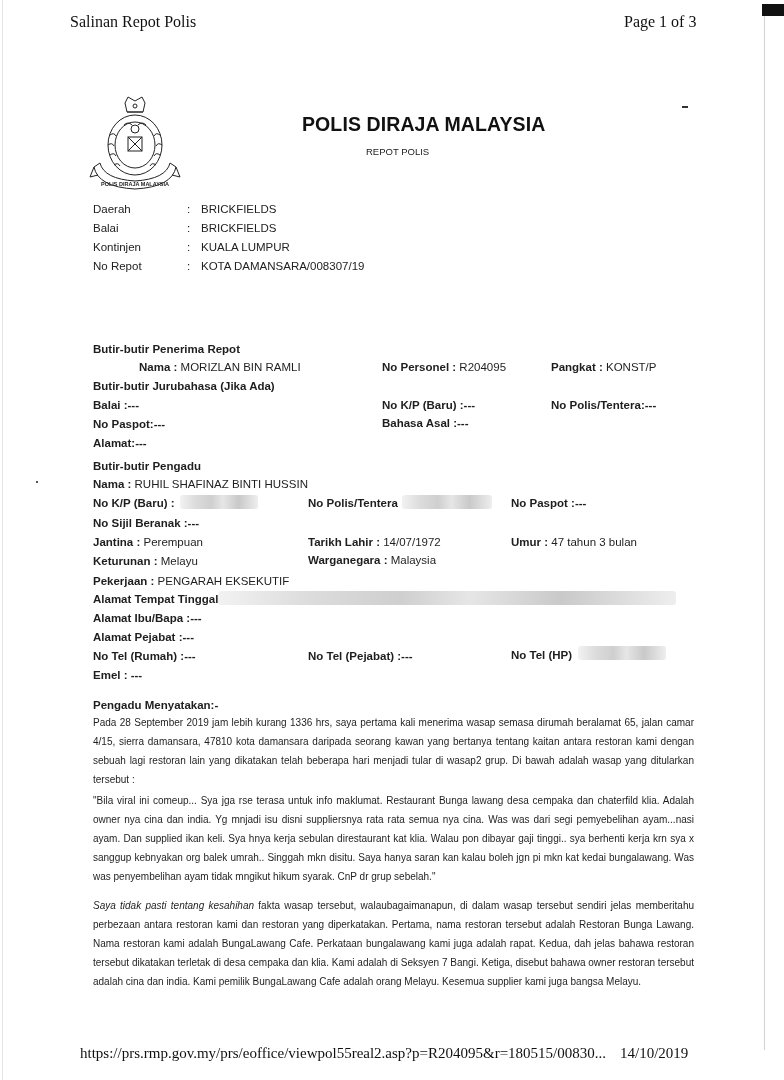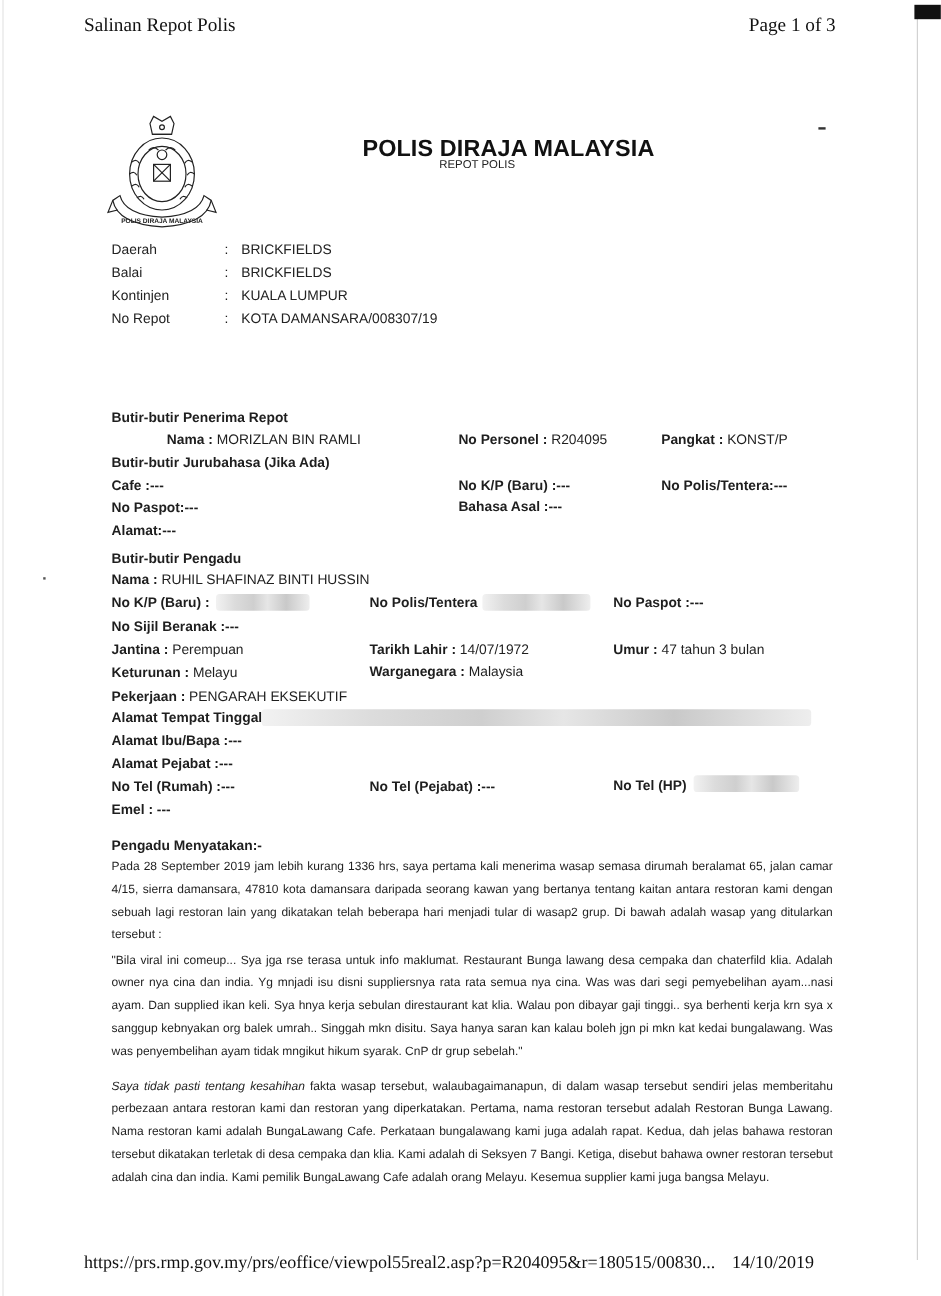--- a/index.html
+++ b/index.html
@@ -18,21 +18,21 @@
       position: absolute; top: 13px; font-family: "Liberation Serif", serif; font-size: 16px; color: #111;
     }
     .hdr-left { left: 70px; }
     .hdr-right { left: 624px; }
 
     .crest { position: absolute; left: 88px; top: 95px; width: 94px; height: 96px; }
 
     .title {
       position: absolute; left: 302px; top: 113px; font-size: 19.5px; font-weight: bold; letter-spacing: 0.1px; color: #111;
     }
-    .subtitle { position: absolute; left: 366px; top: 132px; font-size: 9.5px; color: #222; }
+    .subtitle { position: absolute; left: 366px; top: 146px; font-size: 9.5px; color: #222; }
 
     .meta { position: absolute; left: 93px; top: 200px; font-size: 11.5px; }
     .meta-row { height: 19px; line-height: 19px; white-space: nowrap; }
     .meta-row .k { display: inline-block; width: 94px; color: #222; }
     .meta-row .c { display: inline-block; width: 14px; }
     .meta-row .v { color: #222; }
 
     .row { position: absolute; font-size: 11.5px; white-space: nowrap; color: #1e1e1e; line-height: 14px; }
     .b { font-weight: bold; }
     .lbl { font-weight: bold; }
@@ -42,21 +42,21 @@
       background: linear-gradient(90deg, #f2f2f2 0%, #dcdcdc 20%, #cfcfcf 40%, #e6e6e6 55%, #c9c9c9 75%, #eeeeee 100%);
     }
 
     .para {
       position: absolute; left: 93px; width: 601px; font-size: 10px; line-height: 19px;
       text-align: justify; color: #1e1e1e;
     }
     .para.italic-lead .lead { font-style: italic; }
 
     .footer {
-      position: absolute; left: 70px; top: 1045px; font-family: "Liberation Serif", serif; font-size: 15px; color: #111; white-space: nowrap;
+      position: absolute; left: 80px; top: 1045px; font-family: "Liberation Serif", serif; font-size: 15px; color: #111; white-space: nowrap;
     }
     .footer .date { margin-left: 14px; }
   </style>
 </head>
 <body>
 
 <div class="page-edge-left"></div>
 <div class="page-edge-right"></div>
 <div class="corner-mark"></div>
 <div class="stray-dash"></div>
@@ -111,21 +111,21 @@
   <span class="lbl">Nama :</span> <span>MORIZLAN BIN RAMLI</span>
 </div>
 <div class="row" style="left:382px; top:360px;">
   <span class="lbl">No Personel :</span> <span>R204095</span>
 </div>
 <div class="row" style="left:551px; top:360px;">
   <span class="lbl">Pangkat :</span> <span>KONST/P</span>
 </div>
 
 <div class="row b" style="left:93px; top:379px;">Butir-butir Jurubahasa (Jika Ada)</div>
-<div class="row b" style="left:93px; top:398px;">Cafe :---</div>
+<div class="row b" style="left:93px; top:398px;">Balai :---</div>
 <div class="row b" style="left:382px; top:398px;">No K/P (Baru) :---</div>
 <div class="row b" style="left:551px; top:398px;">No Polis/Tentera:---</div>
 <div class="row b" style="left:93px; top:417px;">No Paspot:---</div>
 <div class="row b" style="left:382px; top:416px;">Bahasa Asal :---</div>
 <div class="row b" style="left:93px; top:436px;">Alamat:---</div>
 
 <div class="row b" style="left:93px; top:459px;">Butir-butir Pengadu</div>
 <div class="row" style="left:93px; top:477px;">
   <span class="lbl">Nama :</span> <span>RUHIL SHAFINAZ BINTI HUSSIN</span>
 </div>

